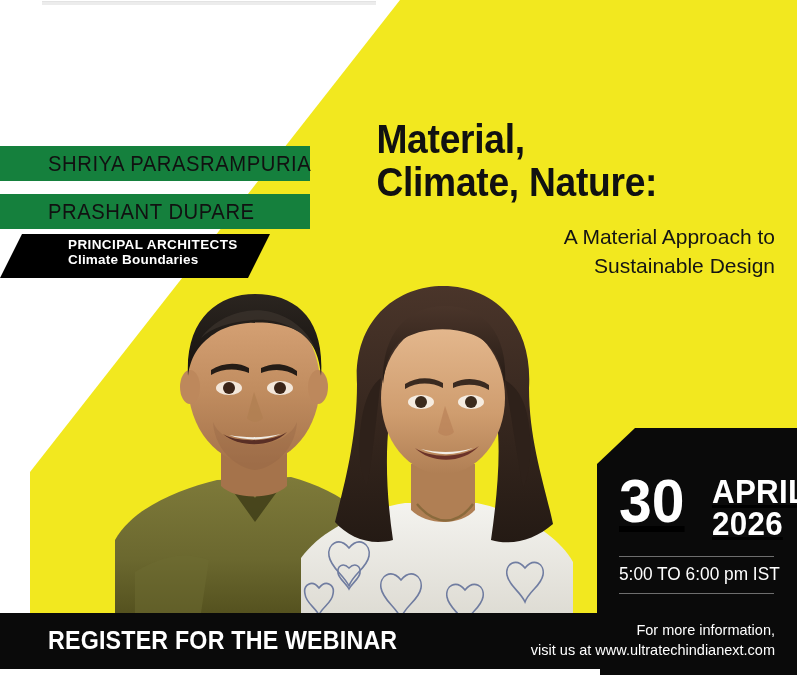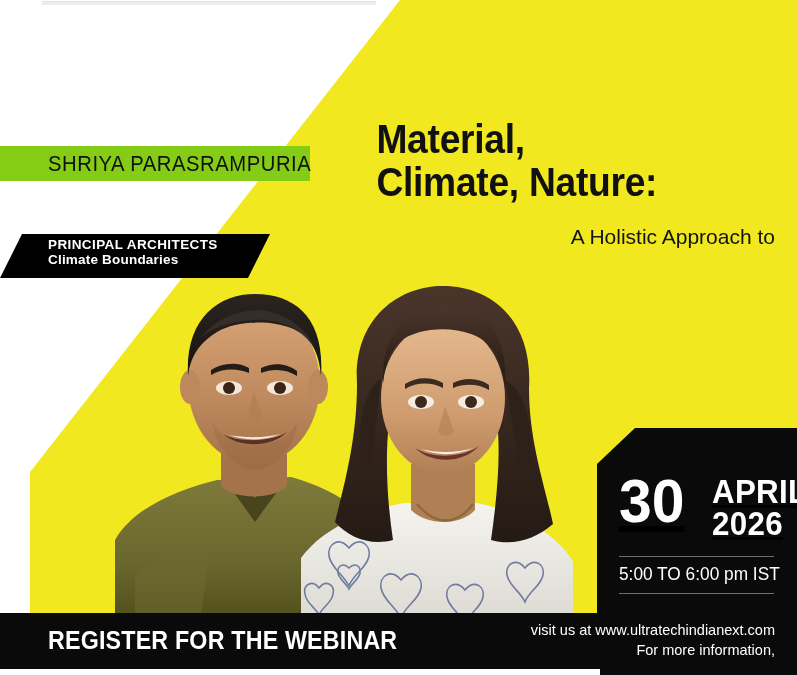--- a/index.html
+++ b/index.html
@@ -37,21 +37,21 @@
     left: 42px; top: 1px; width: 334px; height: 3px;
     background: #ECECEC;
     border-top: 1px solid #E3E3E3;
   }
 
   
   .name-bar {
     left: 0;
     width: 310px;
     height: 35px;
-    background: #84cc16;
+    background: #15803d;
     display: flex;
     align-items: center;
   }
   #name-bar-1 { top: 146px; }
   #name-bar-2 { top: 194px; }
   .name-text {
     margin-left: 48px;
     font-size: 22px;
     letter-spacing: .6px;
     color: #111111;
@@ -62,21 +62,21 @@
   }
 
   
   #role-banner {
     left: 0; top: 234px;
     width: 270px; height: 44px;
     background: #000000;
     clip-path: polygon(22px 0, 270px 0, 248px 44px, 0 44px);
   }
   #role-banner .role-inner {
-    margin-left: 48px;
+    margin-left: 68px;
     padding-top: 3px;
     color: #ffffff;
     line-height: 1.12;
     white-space: nowrap;
   }
   #role-title {
     font-size: 13.5px;
     font-weight: bold;
     letter-spacing: .4px;
   }
@@ -249,20 +249,23 @@
 <body>
 
 <div id="poster">
 
   <div class="layer" id="yellow-field"></div>
   <div class="layer" id="white-lower-left"></div>
   <div class="layer" id="top-hairline"></div>
 
   <div class="layer name-bar" id="name-bar-1">
     <span class="name-text">SHRIYA PARASRAMPURIA</span>
+  </div>
+  <div class="layer name-bar" id="name-bar-2">
+    <span class="name-text">PRASHANT DUPARE</span>
   </div>
 
   <div class="layer" id="role-banner">
     <div class="role-inner">
       <div id="role-title">PRINCIPAL ARCHITECTS</div>
       <div id="role-company">Climate Boundaries</div>
     </div>
   </div>
 
   <div class="layer" id="photo-wrap">
@@ -364,37 +367,38 @@
     </svg>
   </div>
 
 
   <div class="layer" id="title-block">
     <div class="title-line">Material,</div>
     <div class="title-line">Climate, Nature:</div>
   </div>
 
   <div class="layer" id="subtitle-block">
-    <div class="subtitle-line">A Holistic Approach to</div>
+    <div class="subtitle-line">A Material Approach to</div>
+    <div class="subtitle-line">Sustainable Design</div>
   </div>
 
   <div class="layer" id="date-panel">
     <div id="date-row">
       <div id="date-day">30</div>
       <div id="date-my">
         <div id="date-month">APRIL</div>
         <div id="date-year">2026</div>
       </div>
     </div>
     <div class="date-rule" id="rule-top"></div>
     <div id="date-time">5:00 TO 6:00 pm IST</div>
     <div class="date-rule" id="rule-bot"></div>
   </div>
 
   <div class="layer" id="bottom-bar"></div>
   <div id="register-cta">REGISTER FOR THE WEBINAR</div>
   <div id="info-block">
+    <div class="info-line">For more information,</div>
     <div class="info-line">visit us at www.ultratechindianext.com</div>
-    <div class="info-line">For more information,</div>
   </div>
   <div class="layer" id="bottom-sliver"></div>
 
 </div>
 
 </body></html>

